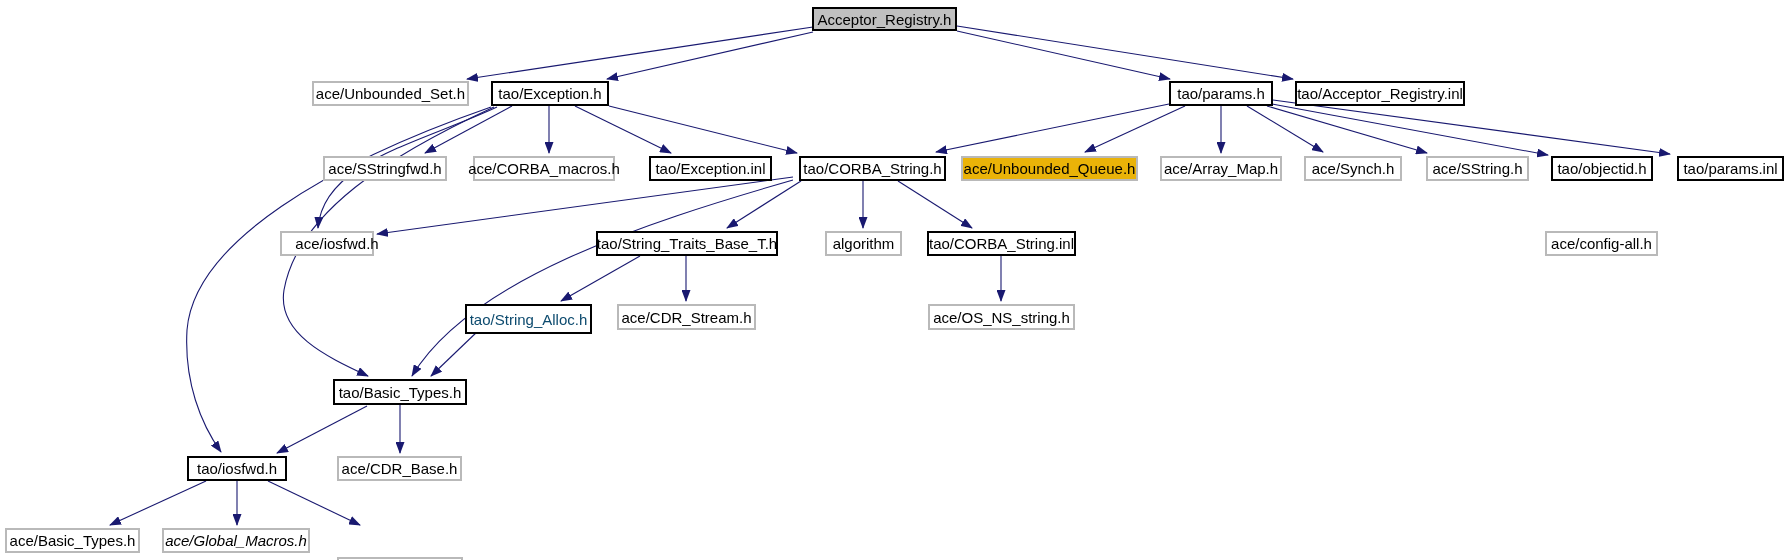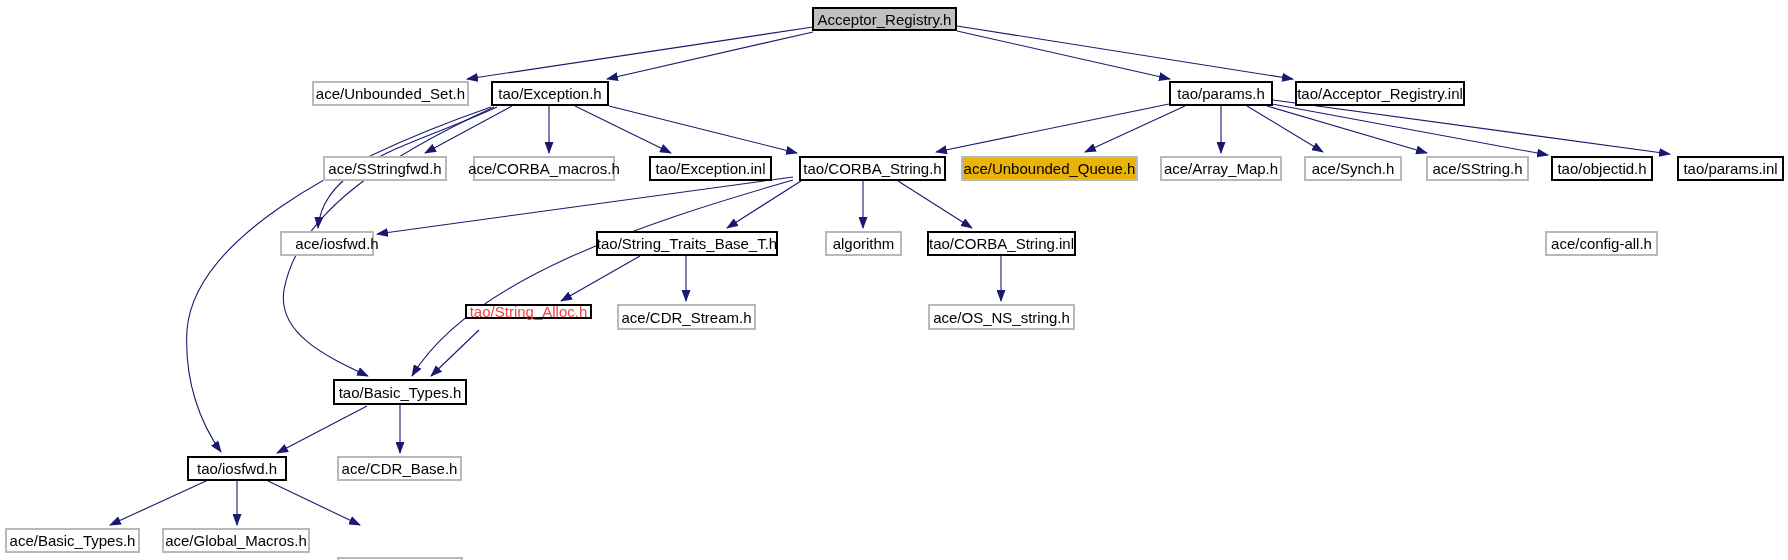--- a/index.html
+++ b/index.html
@@ -86,22 +86,22 @@
     <div class="node external" style="left: 1160px; top: 156px; width: 122px; height: 25px; color: rgb(0, 0, 0); background: rgb(255, 255, 255); border-color: rgb(185, 185, 185);">ace/Array_Map.h</div>
     <div class="node external" style="left: 1304px; top: 156px; width: 98px; height: 25px; color: rgb(0, 0, 0); background: rgb(255, 255, 255); border-color: rgb(185, 185, 185);">ace/Synch.h</div>
     <div class="node external" style="left: 1426px; top: 156px; width: 103px; height: 25px; color: rgb(0, 0, 0); background: rgb(255, 255, 255); border-color: rgb(185, 185, 185);">ace/SString.h</div>
     <div class="node internal" style="left: 1551px; top: 156px; width: 102px; height: 25px; color: rgb(0, 0, 0); background: rgb(255, 255, 255); border-color: rgb(0, 0, 0);">tao/objectid.h</div>
     <div class="node internal" style="left: 1677px; top: 156px; width: 107px; height: 25px; color: rgb(0, 0, 0); background: rgb(255, 255, 255); border-color: rgb(0, 0, 0);">tao/params.inl</div>
     <div class="node external" style="left: 280px; top: 231px; width: 94px; height: 25px; color: rgb(0, 0, 0); background: rgb(255, 255, 255); border-color: rgb(185, 185, 185); padding-left: 20px;">ace/iosfwd.h</div>
     <div class="node internal" style="left: 596px; top: 231px; width: 182px; height: 25px; color: rgb(0, 0, 0); background: rgb(255, 255, 255); border-color: rgb(0, 0, 0);">tao/String_Traits_Base_T.h</div>
     <div class="node external" style="left: 825px; top: 231px; width: 77px; height: 25px; color: rgb(0, 0, 0); background: rgb(255, 255, 255); border-color: rgb(185, 185, 185);">algorithm</div>
     <div class="node internal" style="left: 927px; top: 231px; width: 149px; height: 25px; color: rgb(0, 0, 0); background: rgb(255, 255, 255); border-color: rgb(0, 0, 0);">tao/CORBA_String.inl</div>
     <div class="node external" style="left: 1545px; top: 231px; width: 113px; height: 25px; color: rgb(0, 0, 0); background: rgb(255, 255, 255); border-color: rgb(185, 185, 185);">ace/config-all.h</div>
-    <div class="node internal" style="left: 465px; top: 304px; width: 127px; height: 15px; color: #ef4444; background: rgb(255, 255, 255); border-color: rgb(0, 0, 0);">tao/String_Alloc.h</div>
+    <div class="node internal" style="left: 465px; top: 304px; width: 127px; height: 30px; color: #0c4a6e; background: rgb(255, 255, 255); border-color: rgb(0, 0, 0);">tao/String_Alloc.h</div>
     <div class="node external" style="left: 617px; top: 304px; width: 139px; height: 26px; color: rgb(0, 0, 0); background: rgb(255, 255, 255); border-color: rgb(185, 185, 185);">ace/CDR_Stream.h</div>
     <div class="node external" style="left: 928px; top: 304px; width: 147px; height: 26px; color: rgb(0, 0, 0); background: rgb(255, 255, 255); border-color: rgb(185, 185, 185);">ace/OS_NS_string.h</div>
     <div class="node internal" style="left: 333px; top: 379px; width: 134px; height: 26px; color: rgb(0, 0, 0); background: rgb(255, 255, 255); border-color: rgb(0, 0, 0);">tao/Basic_Types.h</div>
     <div class="node internal" style="left: 187px; top: 456px; width: 100px; height: 25px; color: rgb(0, 0, 0); background: rgb(255, 255, 255); border-color: rgb(0, 0, 0);">tao/iosfwd.h</div>
     <div class="node external" style="left: 337px; top: 456px; width: 125px; height: 25px; color: rgb(0, 0, 0); background: rgb(255, 255, 255); border-color: rgb(185, 185, 185);">ace/CDR_Base.h</div>
     <div class="node external" style="left: 5px; top: 528px; width: 135px; height: 25px; color: rgb(0, 0, 0); background: rgb(255, 255, 255); border-color: rgb(185, 185, 185);">ace/Basic_Types.h</div>
-    <div class="node external" style="left: 162px; top: 528px; width: 148px; height: 25px; color: rgb(0, 0, 0); background: rgb(255, 255, 255); border-color: rgb(185, 185, 185);">ace/Global_Macros.h</div>
+    <div class="node external" style="left: 162px; top: 528px; width: 148px; height: 25px; color: rgb(0, 0, 0); background: rgb(255, 255, 255); border-color: rgb(185, 185, 185); font-style: italic;">ace/Global_Macros.h</div>
     <div class="node external" style="left: 337px; top: 557px; width: 126px; height: 25px; color: rgb(0, 0, 0); background: rgb(255, 255, 255); border-color: rgb(185, 185, 185);">ace/Synch_Traits.h</div>
   </div>
 
 </body></html>

